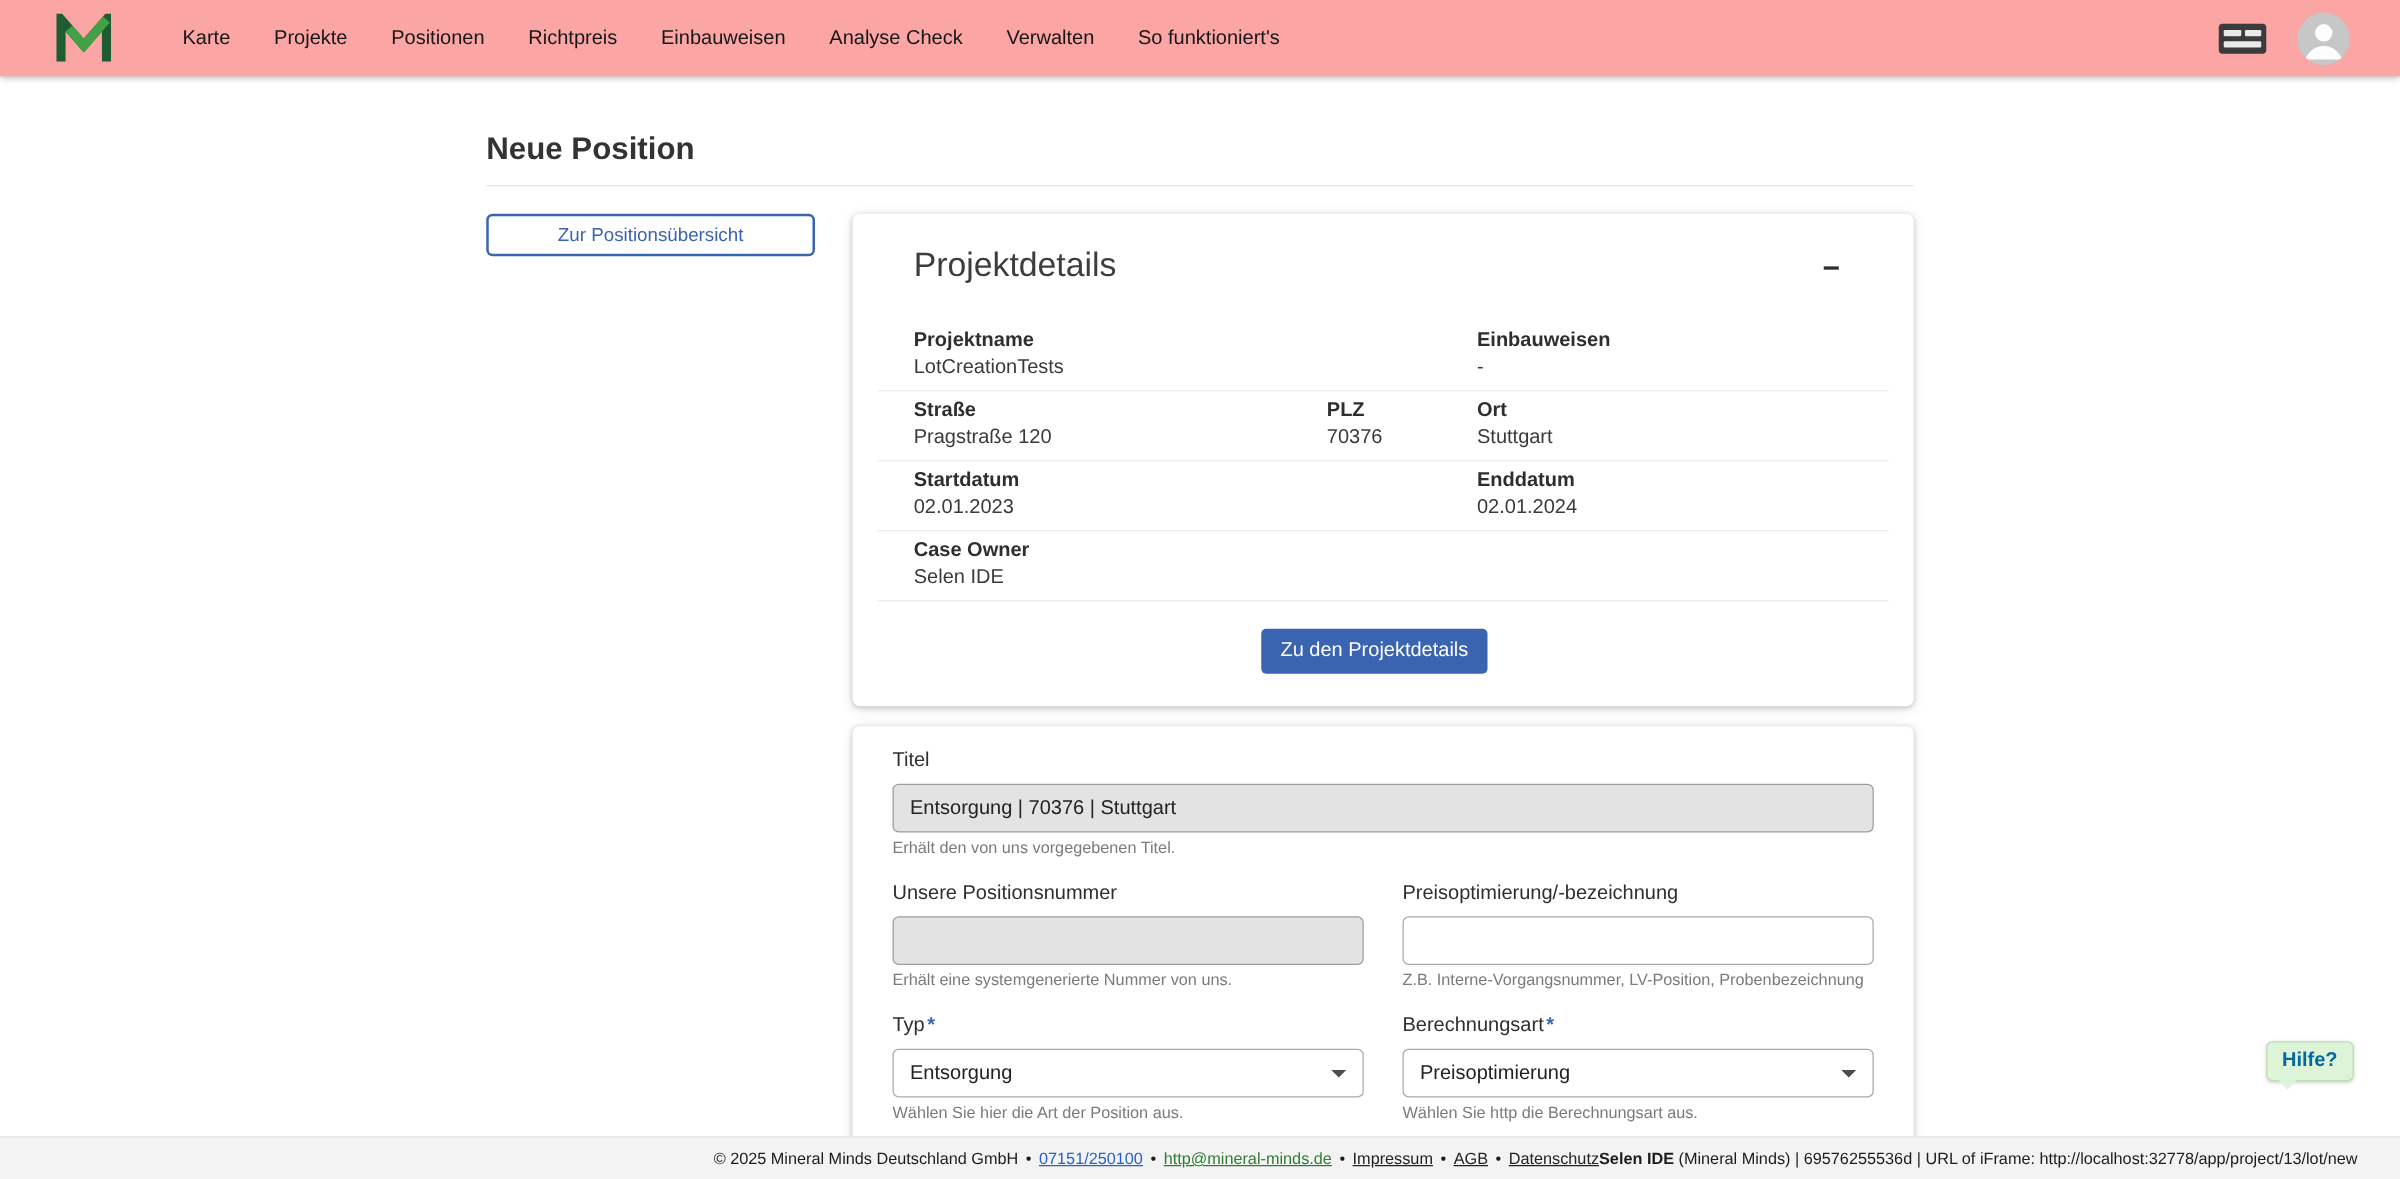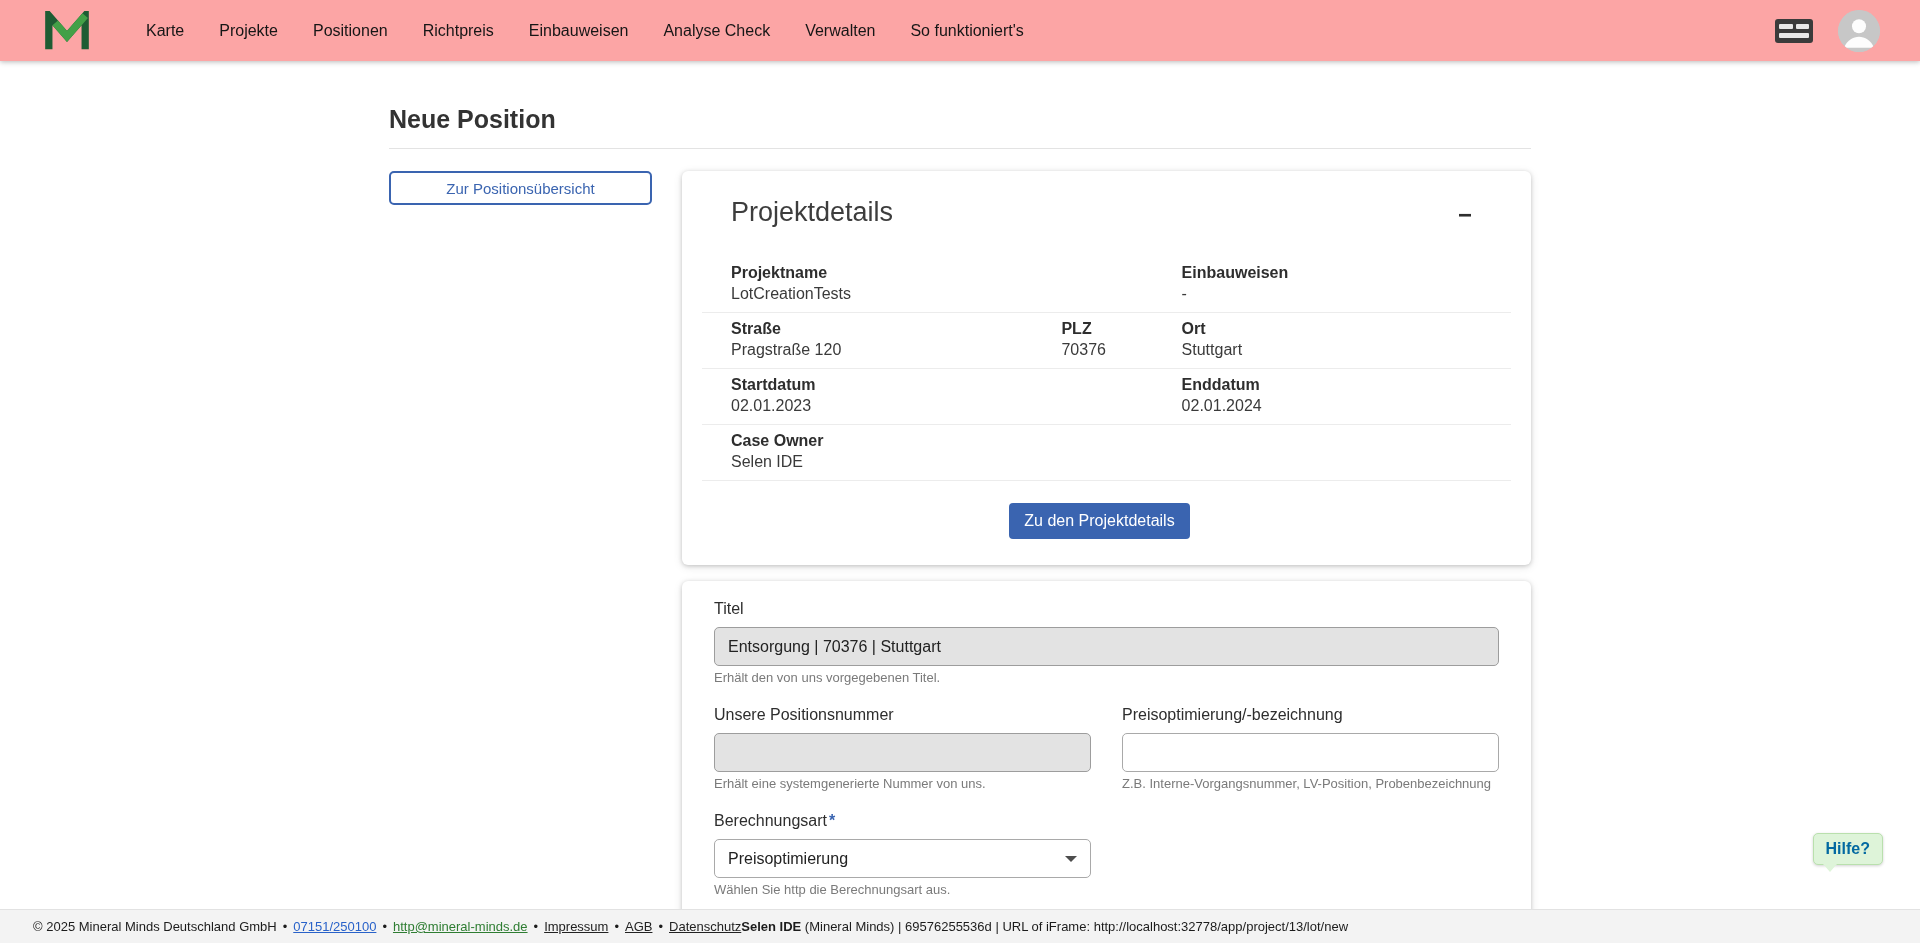--- a/index.html
+++ b/index.html
@@ -126,21 +126,21 @@
     width: 0; height: 0;
     border-left: 7px solid transparent;
     border-right: 7px solid transparent;
     border-top: 8px solid var(--helpbg, #def4d9);
   }
 
   
   .footer {
     position: fixed; left: 0; bottom: 0; width: 100%; height: 34px;
     background: #f3f3f3; border-top: 1px solid #e2e2e2;
-    display: flex; align-items: center; justify-content: flex-start;
+    display: flex; align-items: center; justify-content: flex-end;
     padding: 0 34px 0 33px;
     font-size: 13px; color: #1c1c1c; z-index: 50;
   }
   .footer-left { display: flex; align-items: center; gap: 6px; white-space: nowrap; }
   .footer-right { white-space: nowrap; }
   .link-phone { color: var(--linkblue, #2962c9); text-decoration: underline; cursor: pointer; }
   .link-email { color: var(--linkgreen, #2e7d32); text-decoration: underline; cursor: pointer; }
   .link-plain { color: #222; text-decoration: underline; cursor: pointer; }
   .bold { font-weight: bold; }
 </style>
@@ -268,20 +268,28 @@
             </div>
             <div class="field">
               <label class="field-label">Preisoptimierung/-bezeichnung</label>
               <input class="text-input" style="">
               <div class="hint">Z.B. Interne-Vorgangsnummer, LV-Position, Probenbezeichnung</div>
             </div>
           </div>
 
           <div class="form-grid">
             <div class="field">
+              <label class="field-label"><span>Typ</span><span class="required">*</span></label>
+              <div class="select">
+                <span>Entsorgung</span>
+                <span class="caret"></span>
+              </div>
+              <div class="hint">Wählen Sie hier die Art der Position aus.</div>
+            </div>
+            <div class="field">
               <label class="field-label"><span>Berechnungsart</span><span class="required">*</span></label>
               <div class="select">
                 <span>Preisoptimierung</span>
                 <span class="caret"></span>
               </div>
               <div class="hint">Wählen Sie http die Berechnungsart aus.</div>
             </div>
           </div>
 
           <div class="form-grid">

